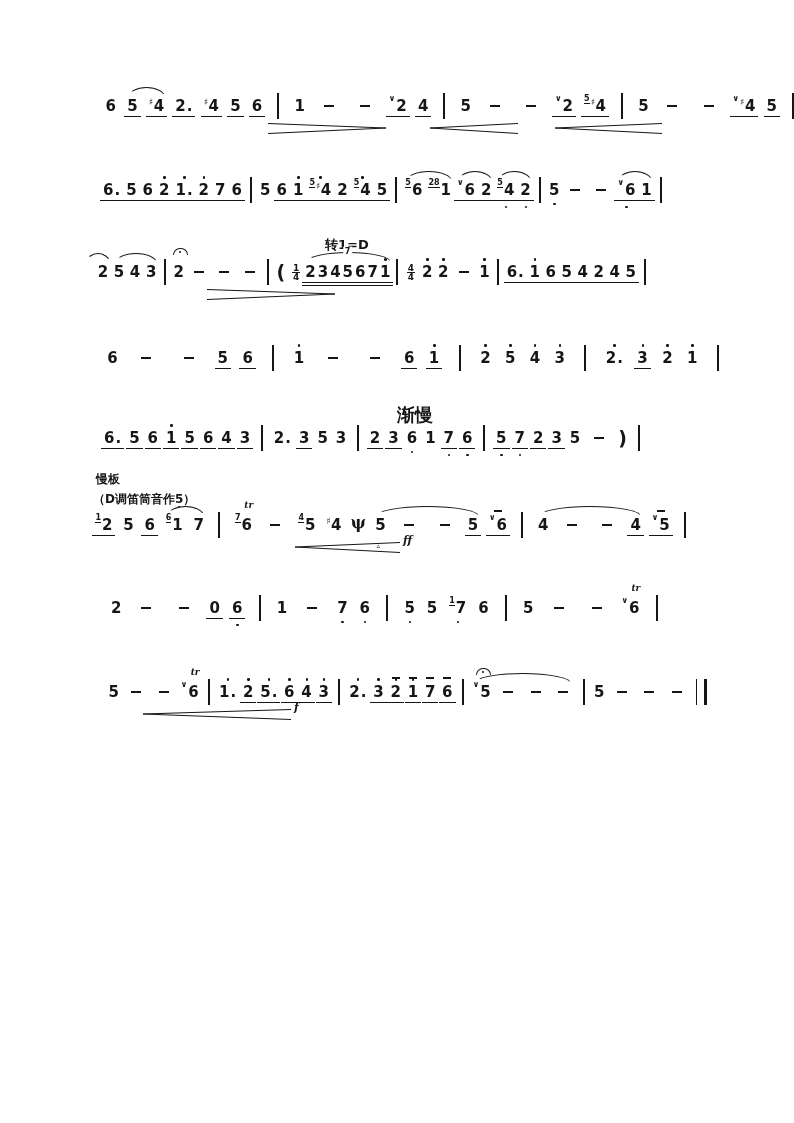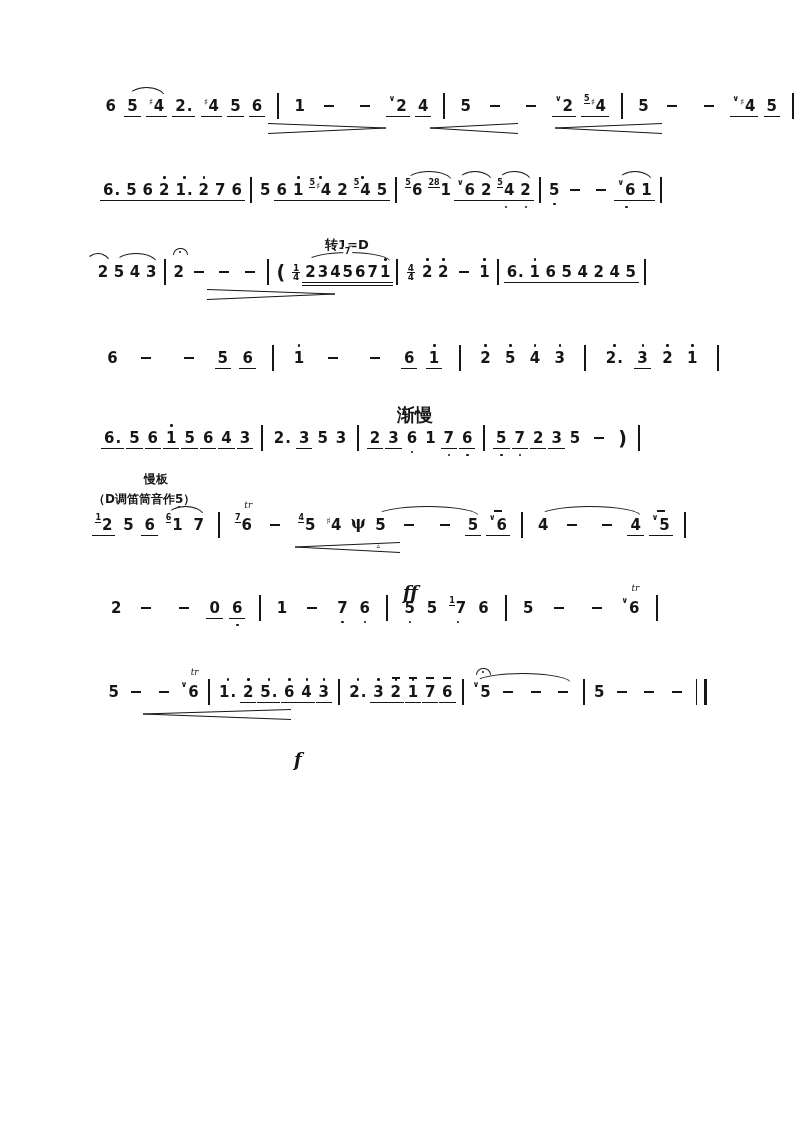--- a/index.html
+++ b/index.html
@@ -13,39 +13,39 @@
   .dshb{width:10px;height:2px;background:#161616;margin:0 2px;}
   .tok.dash{margin:0 calc(var(--m,4px)*2);}
   .bar{width:2px;height:26px;background:#161616;margin:0 calc(var(--m,4px)*1.7);flex:none;}
   .bar.final{width:7px;background:none;border-left:1.5px solid #161616;border-right:3.5px solid #161616;}
   .ub{position:absolute;left:-3px;right:-3px;bottom:-2px;height:1.5px;background:#161616;}
   .ub2{position:absolute;left:-3px;right:-3px;bottom:-5px;height:1.5px;background:#161616;}
   .ud{position:absolute;top:-5px;left:50%;width:2.5px;height:2.5px;margin-left:-1px;border-radius:50%;background:#161616;}
   .ld{position:absolute;bottom:-6px;left:50%;width:2.5px;height:2.5px;margin-left:-1px;border-radius:50%;background:#161616;}
   .ld.low{bottom:-9px;}
   .ov{position:absolute;top:-6px;left:50%;width:8px;height:1.5px;margin-left:-4px;background:#161616;}
-  .trm{position:absolute;top:-16px;left:55%;font-size:9px;font-style:italic;font-weight:normal;font-family:"DejaVu Serif","Liberation Serif",serif;}
+  .trm{position:absolute;top:-16px;left:55%;font-size:9px;font-style:italic;font-weight:bold;font-family:"DejaVu Serif","Liberation Serif",serif;}
   .ferm{position:absolute;top:-15px;left:50%;width:13px;height:6px;margin-left:-6px;border:1.4px solid #161616;border-bottom:none;border-radius:12px 12px 0 0;}
   .ferm i{position:absolute;left:50%;top:2px;width:2px;height:2px;margin-left:-1px;border-radius:50%;background:#161616;}
   .tri{position:absolute;bottom:-16px;left:50%;margin-left:-4px;font-size:7px;}
   .breath{font-size:8px;font-weight:bold;transform:translateY(-8px);margin-right:1px;}
   .grace{font-size:8px;font-weight:bold;transform:translateY(-7px);margin-right:1px;border-bottom:1px solid #161616;line-height:9px;}
   .sharp{font-size:9px;font-weight:bold;transform:translateY(-4px);margin-right:0.5px;}
   .adot{font-size:15px;font-weight:bold;margin-left:1px;line-height:16px;}
   .frac{display:inline-flex;flex-direction:column;align-items:center;margin:0 4px;font-size:9px;font-weight:bold;line-height:8px;}
   .frac .fn{border-bottom:1px solid #161616;padding:0 1px;}
   .cz{position:relative;font-size:16px;font-weight:bold;margin:0 4px;transform:translateY(-3px);font-family:"DejaVu Serif","Liberation Serif",serif;}
   .arc{position:absolute;height:8px;border:1.4px solid transparent;border-top-color:#161616;border-radius:50%/100% 100% 0 0;pointer-events:none;}
   .arclbl{position:absolute;font-size:8px;font-weight:bold;background:#fff;padding:0 2px;transform:translate(-50%,-60%);}
   .hp{position:absolute;}
-  .dyn{position:absolute;font-size:18px;font-weight:bold;font-style:italic;font-family:"DejaVu Serif","Liberation Serif",serif;margin-top:48px;}
+  .dyn{position:absolute;font-size:11px;font-weight:bold;font-style:italic;font-family:"DejaVu Serif","Liberation Serif",serif;}
   .anno{position:absolute;font-weight:bold;color:#161616;}
   .anno-key{left:325px;top:236px;font-size:13px;}
   .anno-jm{left:397px;top:403px;font-size:18px;}
-  .anno-mb{left:96px;top:471px;font-size:12px;margin-left:48px;}
+  .anno-mb{left:96px;top:471px;font-size:12px;}
   .anno-d{left:93px;top:491px;font-size:12px;}
   .anno-d .n{position:relative;display:inline-block;}
   .anno-d .n::after{content:'';position:absolute;left:50%;bottom:-2px;width:2px;height:2px;margin-left:-1px;border-radius:50%;background:#161616;}
 </style>
 </head>
 <body>
 
 <div class="page" id="sheet">
   <div class="anno anno-key">转1=D</div>
   <div class="anno anno-jm">渐慢</div>

